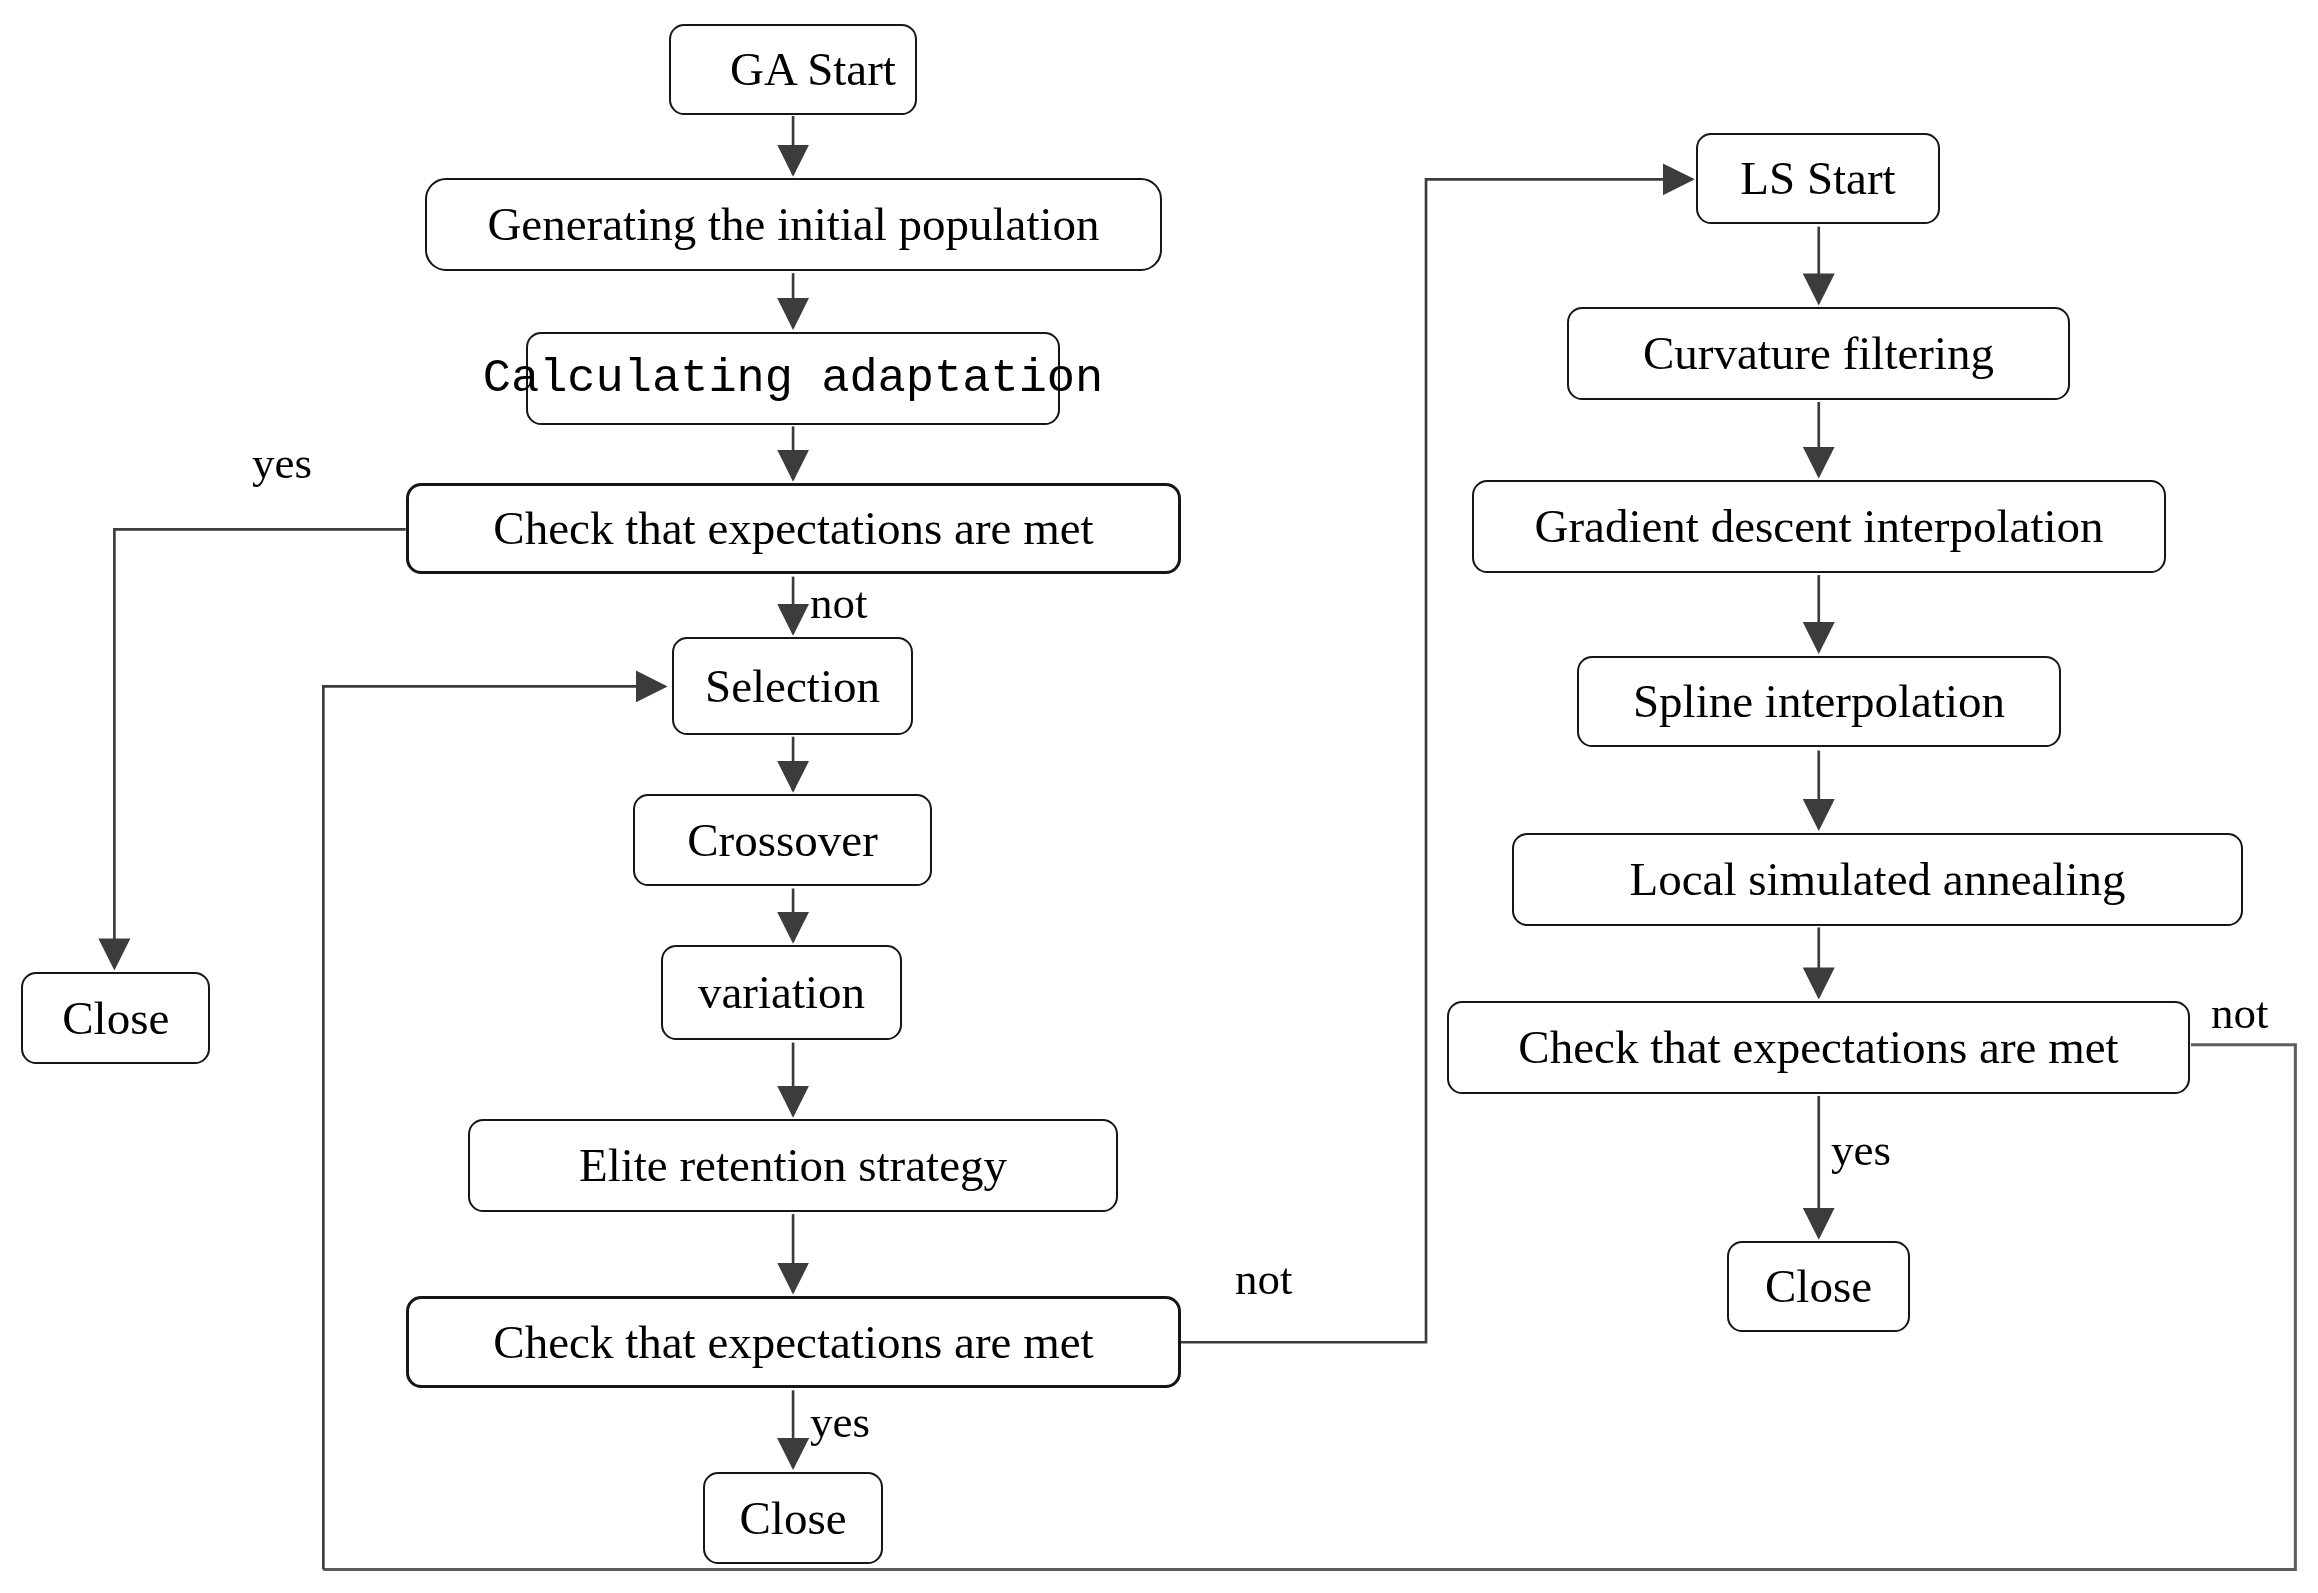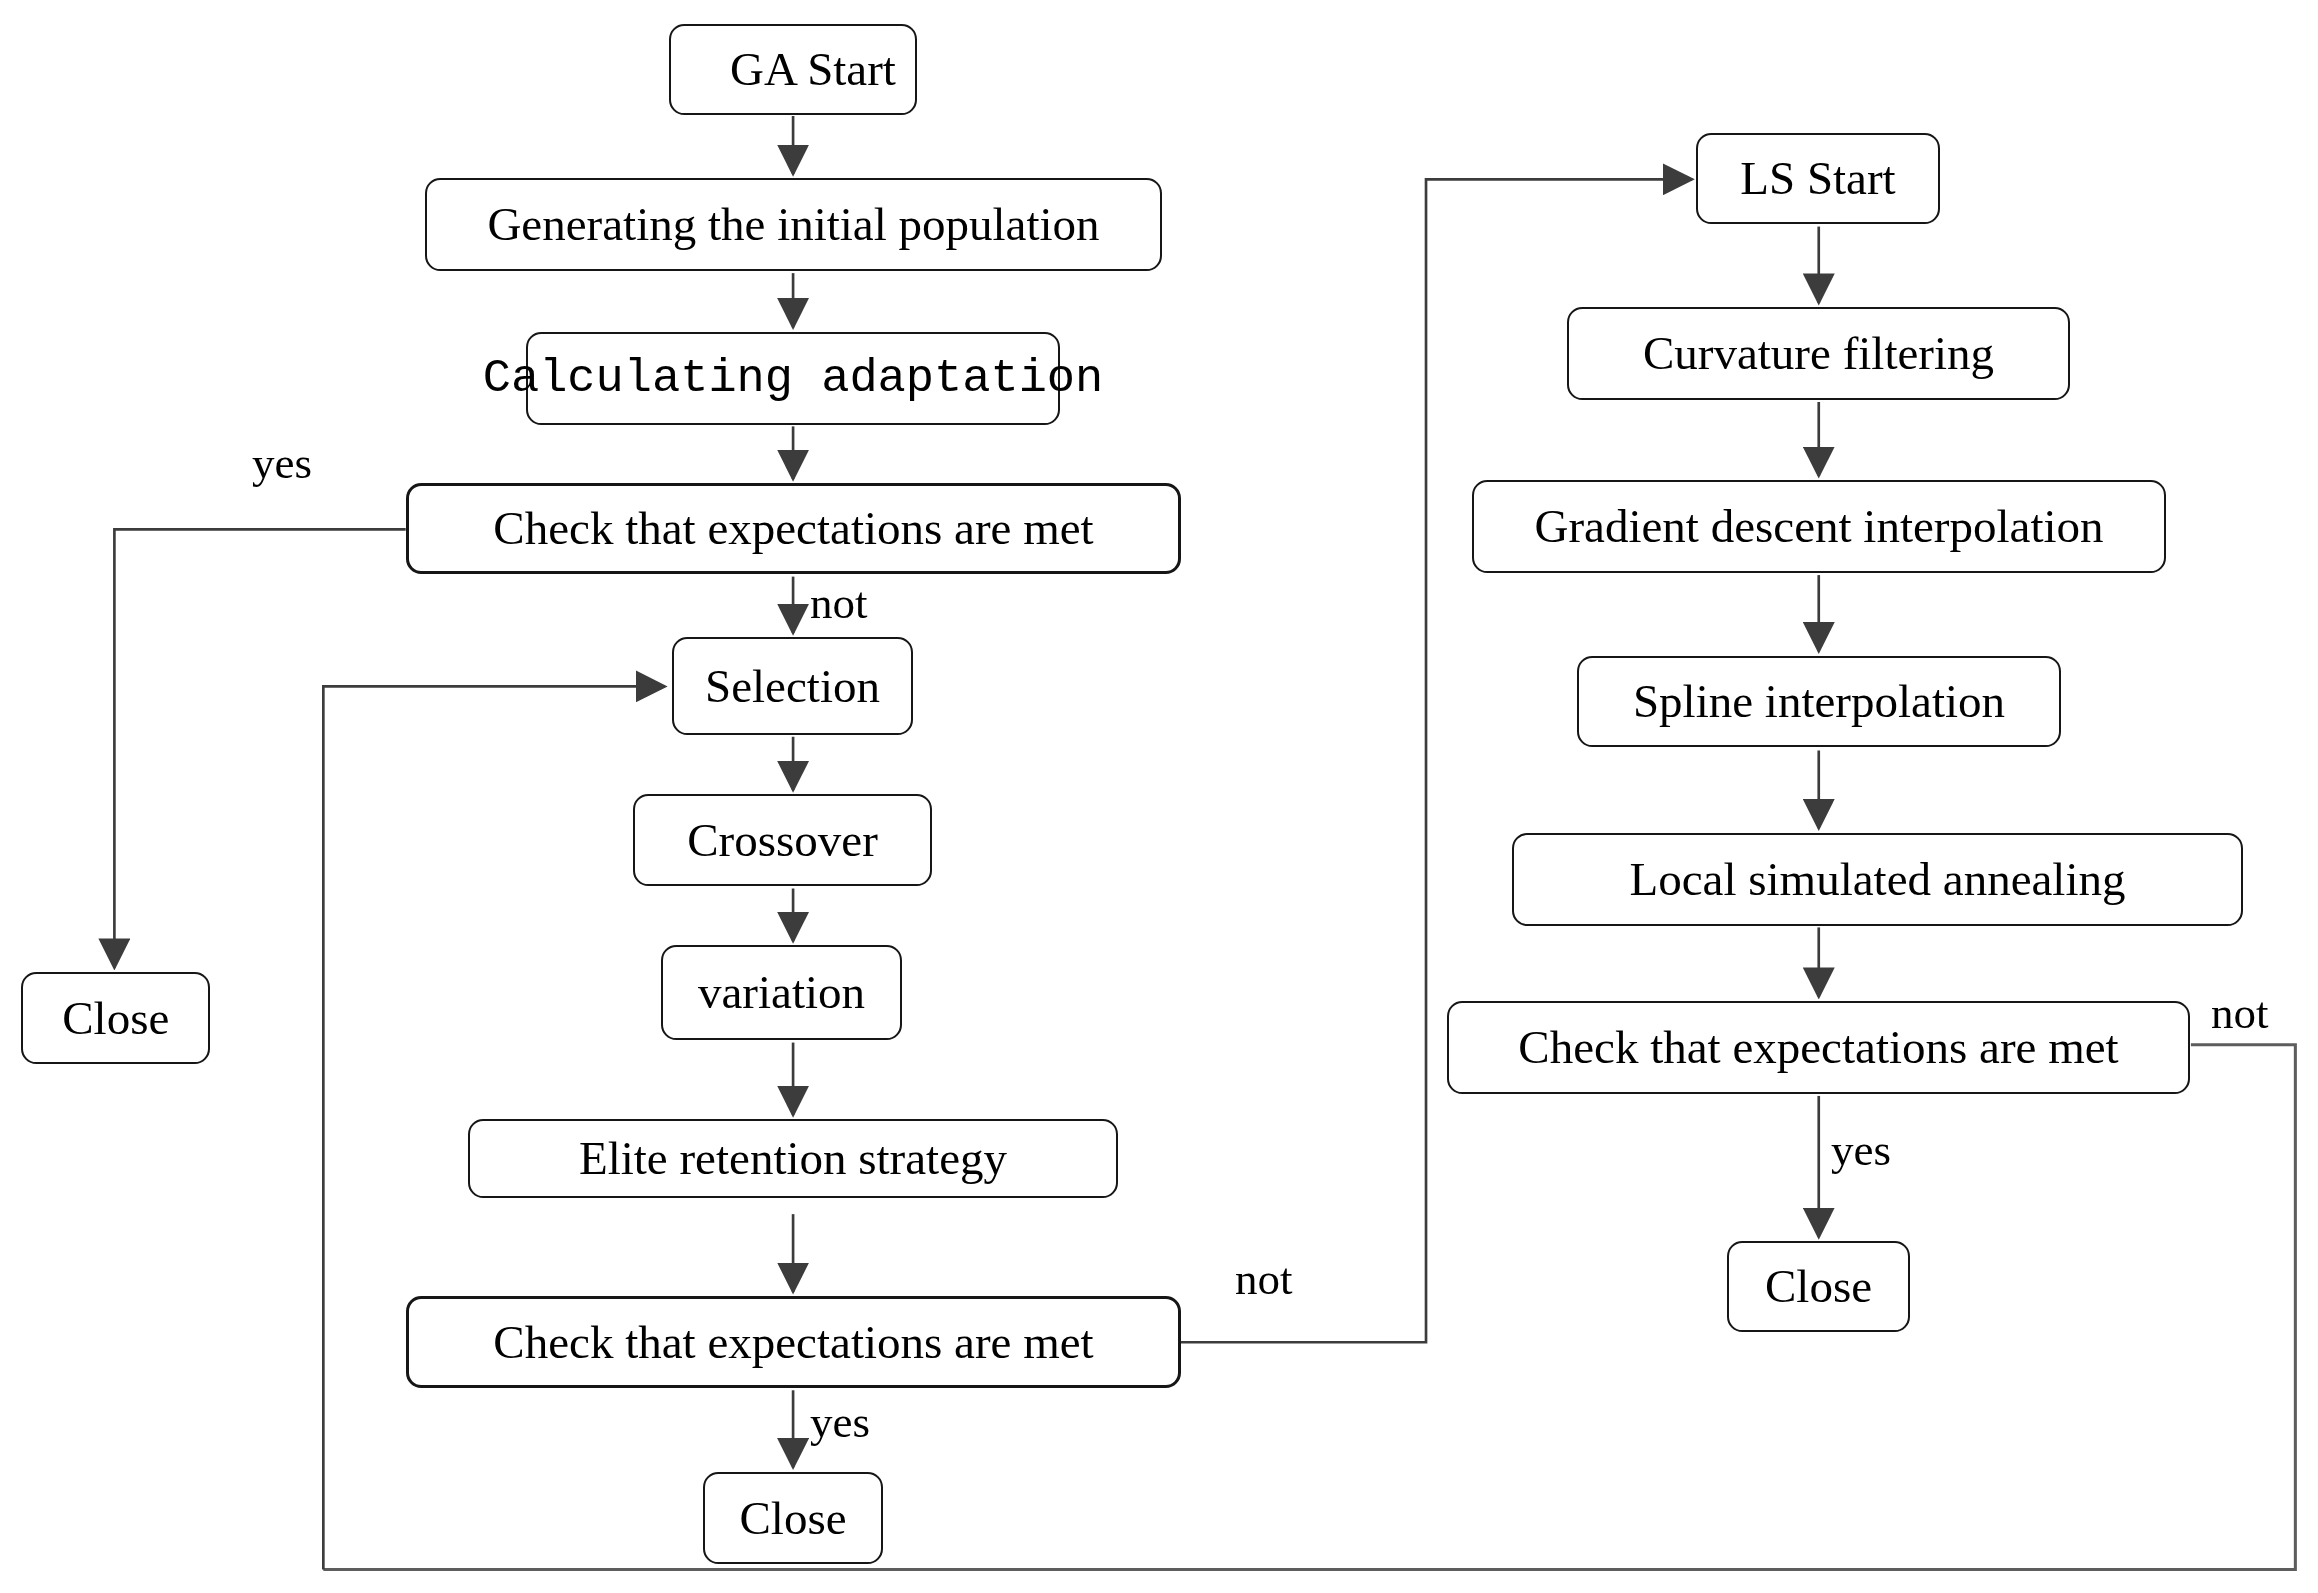--- a/index.html
+++ b/index.html
@@ -32,27 +32,27 @@
     text-align:center;
   }
   .node.thick{border-width:3px;}
   .edge-label{
     position:absolute;
     font-size:45px;line-height:1;
     white-space:nowrap;
   }
   
   .n-ga-start    {left:669px; top:24.4px;  width:248px; height:91px;padding-left:40px;}
-  .n-gen-pop     {left:425px; top:178px; width:737px; height:93px;}
+  .n-gen-pop     {left:425px; top:178px; width:737px; height:93px;border-radius:21px;}
   .n-calc-adapt  {left:526px; top:332px; width:534px; height:93px;font-family:Liberation Mono, monospace;}
   .n-check1      {left:406px; top:483px; width:775px;height:91px;}
   .n-selection   {left:672px; top:637px; width:241px; height:98px;}
   .n-crossover   {left:633px; top:794px;width:299px; height:92px;}
   .n-variation   {left:661px; top:945px;width:241px; height:95px;}
-  .n-elite       {left:468px; top:1119px;width:650px; height:79px;}
+  .n-elite       {left:468px; top:1119px;width:650px; height:93px;}
   .n-check2      {left:406px; top:1296px;width:775px;height:92px;}
   .n-close-bottom{left:703px; top:1472px;width:180px; height:92px;}
   .n-close-left  {left:21.3px;  top:972px;width:189px; height:92px;}
   
   .n-ls-start    {left:1696px;top:133px; width:244px; height:91px;}
   .n-curvature   {left:1567px;top:307px; width:503px; height:93px;}
   .n-gradient    {left:1472px;top:480px; width:694px; height:93px;}
   .n-spline      {left:1577px;top:656px; width:484px; height:91px;}
   .n-annealing   {left:1512px;top:833px;width:731px; height:93px;}
   .n-check3      {left:1447px;top:1001px;width:743px; height:93px;}

